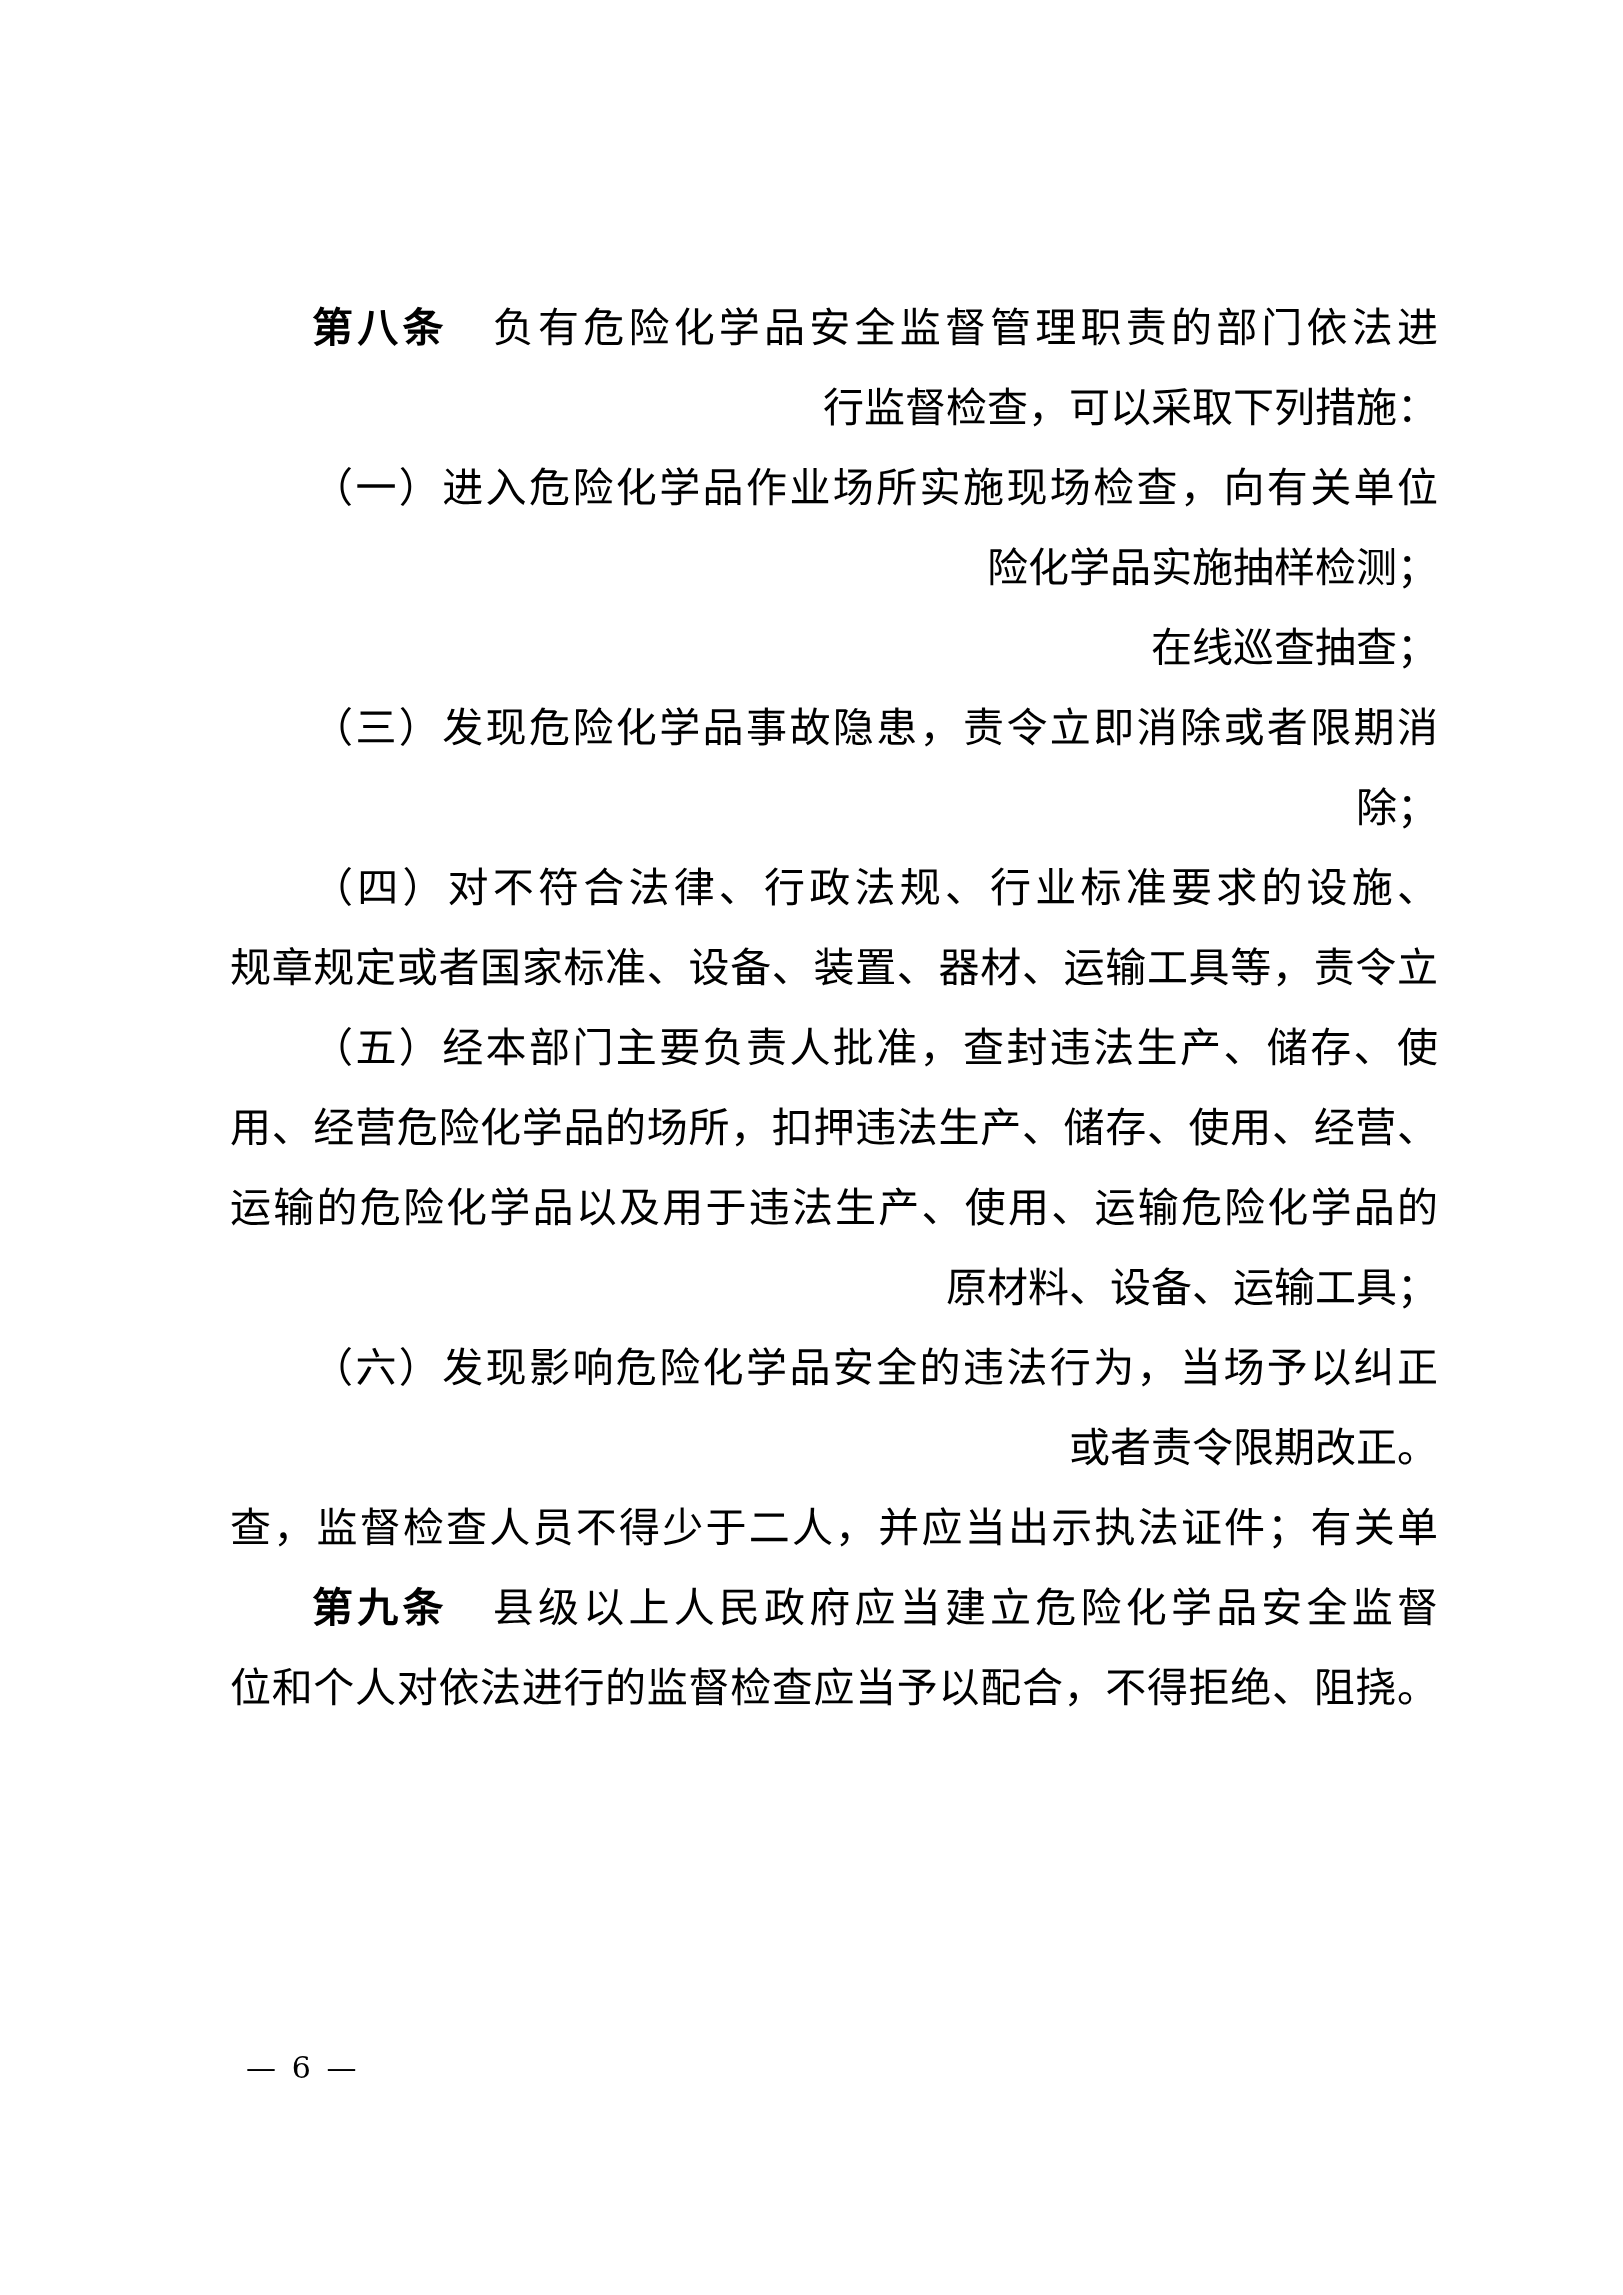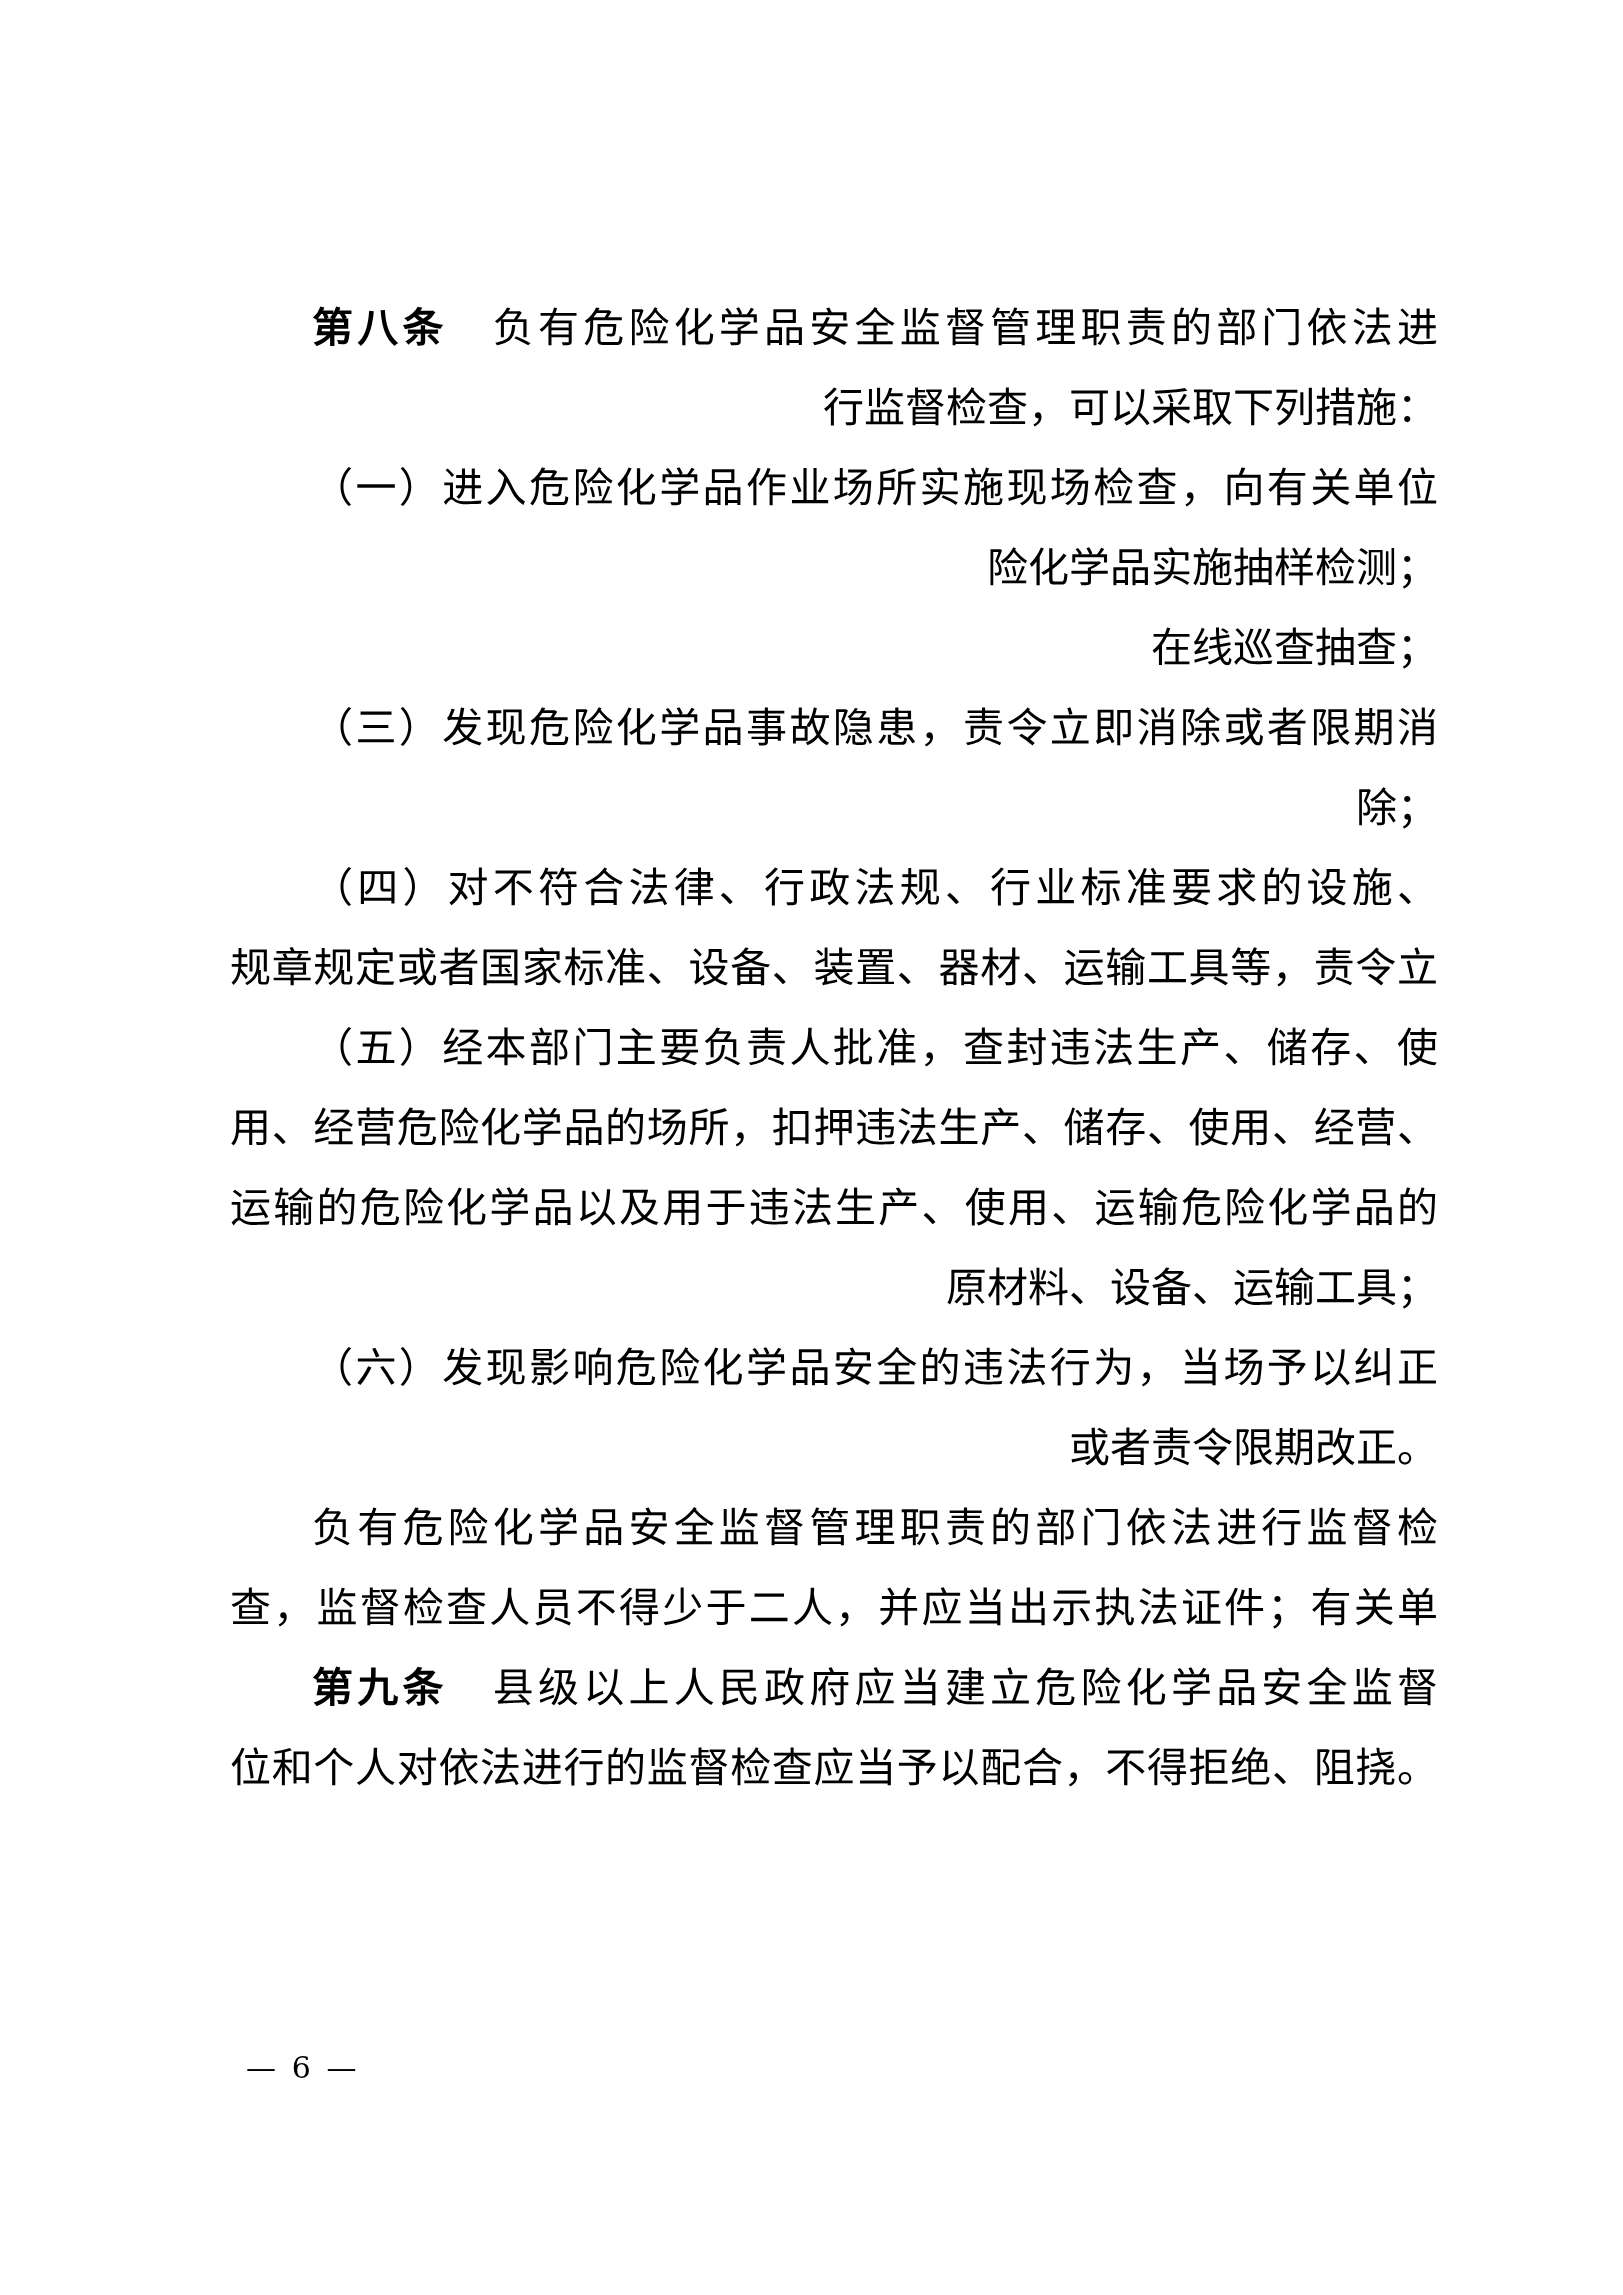--- a/index.html
+++ b/index.html
@@ -65,20 +65,19 @@
       <div class="line indent justify"><span>（三）发现危险化学品事故隐患，责令立即消除或者限期消</span></div>
       <div class="line"><span>除；</span></div>
       <div class="line indent justify"><span>（四）对不符合法律、行政法规、行业标准要求的设施、</span></div>
       <div class="line justify"><span>规章规定或者国家标准、设备、装置、器材、运输工具等，责令立</span></div>
       <div class="line indent justify"><span>（五）经本部门主要负责人批准，查封违法生产、储存、使</span></div>
       <div class="line justify"><span>用、经营危险化学品的场所，扣押违法生产、储存、使用、经营、</span></div>
       <div class="line justify"><span>运输的危险化学品以及用于违法生产、使用、运输危险化学品的</span></div>
       <div class="line"><span>原材料、设备、运输工具；</span></div>
       <div class="line indent justify"><span>（六）发现影响危险化学品安全的违法行为，当场予以纠正</span></div>
       <div class="line"><span>或者责令限期改正。</span></div>
-      <div class="line indent justify"><span>负有危险化学品安全监督管理职责的部门依法进行监督检</span></div>
       <div class="line justify"><span>查，监督检查人员不得少于二人，并应当出示执法证件；有关单</span></div>
       <div class="line indent justify"><span class="art">第九条</span><span>　县级以上人民政府应当建立危险化学品安全监督</span></div>
       <div class="line justify"><span>位和个人对依法进行的监督检查应当予以配合，不得拒绝、阻挠。</span></div>
     </div>
   <div class="page-number">— 6 —</div>
 </div>
 
 
 </body></html>

